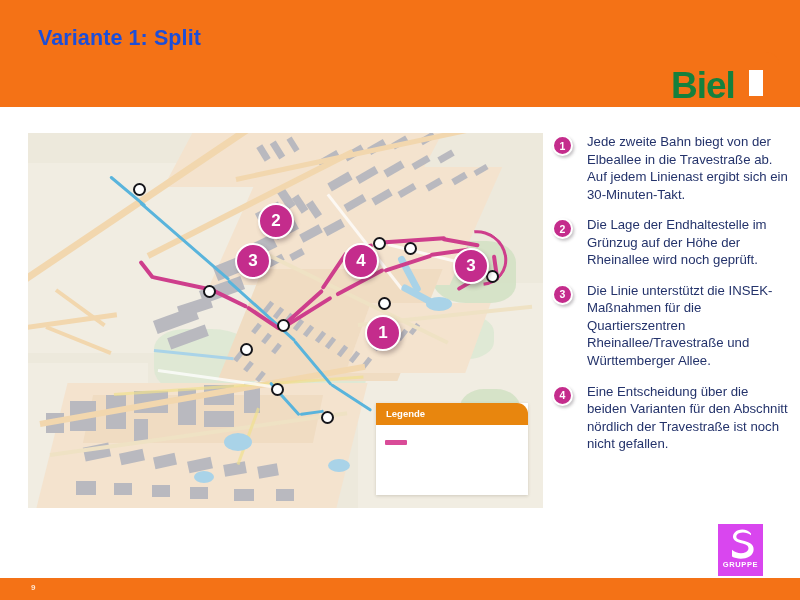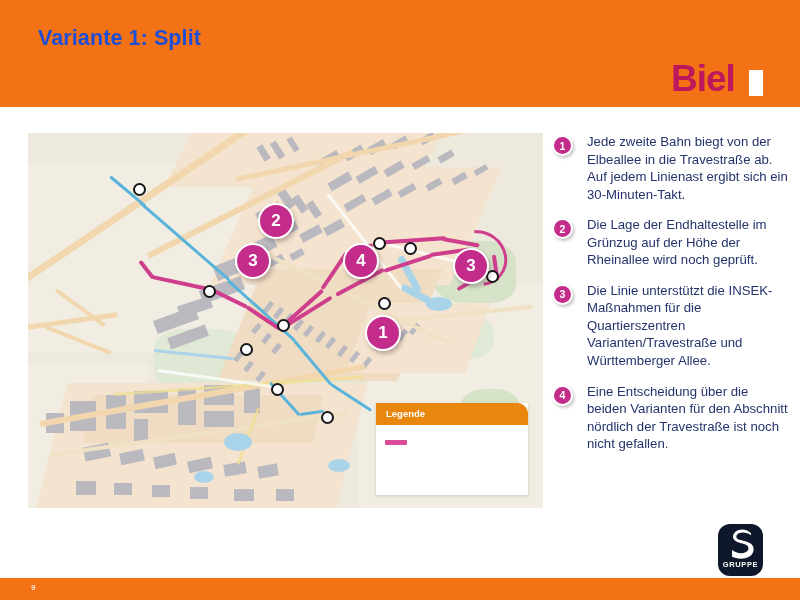--- a/index.html
+++ b/index.html
@@ -45,23 +45,23 @@
     background: #F47216;
     border-top-right-radius: 13px;
   }
   #logo-mo {
     position: absolute; left: 0px; top: 15px;
     font-size: 37px; font-weight: bold;
     color: #1B2B80; letter-spacing: -1px;
     line-height: 1;
   }
   #logo-biel {
-    position: absolute; left: 79px; top: 8px;
+    position: absolute; left: 79px; top: 15px;
     font-size: 37px; font-weight: bold;
-    color: #be185d; letter-spacing: -1px;
+    color: #15803d; letter-spacing: -1px;
     line-height: 1;
   }
   #logo-notch {
     position: absolute; left: 157px; top: 18px;
     width: 14px; height: 26px;
     background: #ffffff;
   }
 
   
   #map {
@@ -198,22 +198,21 @@
   }
   #pagenum {
     position: absolute; left: 31px; top: 583px;
     font-size: 8px; color: #FFE6CF; font-weight: bold;
   }
 
   
   #logo-s {
     position: absolute; left: 718px; top: 524px;
     width: 45px; height: 52px;
-    background: #0f172a;
-    border-radius: 12px;
+    background: #d946ef;
   }
   #logo-s-glyph {
     position: absolute; left: 0; top: 1px;
     width: 45px; height: 36px;
   }
   #logo-s-text {
     position: absolute; left: 0; top: 36px;
     width: 45px;
     text-align: center;
     font-size: 7.5px; font-weight: bold;
@@ -420,21 +419,21 @@
     <div class="bullet">
       <div class="bnum">1</div>
       <div class="btext">Jede zweite Bahn biegt von der Elbeallee in die Travestraße ab. Auf jedem Linienast ergibt sich ein 30-Minuten-Takt.</div>
     </div>
     <div class="bullet">
       <div class="bnum">2</div>
       <div class="btext">Die Lage der Endhaltestelle im Grünzug auf der Höhe der Rheinallee wird noch geprüft.</div>
     </div>
     <div class="bullet">
       <div class="bnum">3</div>
-      <div class="btext">Die Linie unterstützt die INSEK-Maßnahmen für die Quartierszentren Varianten/Travestraße und Württemberger Allee.</div>
+      <div class="btext">Die Linie unterstützt die INSEK-Maßnahmen für die Quartierszentren Rheinallee/Travestraße und Württemberger Allee.</div>
     </div>
     <div class="bullet">
       <div class="bnum">4</div>
       <div class="btext">Eine Entscheidung über die beiden Varianten für den Abschnitt nördlich der Travestraße ist noch nicht gefallen.</div>
     </div>
   </div>
 
   <div id="logo-s">
     <div id="logo-s-glyph">
       <svg width="45" height="36" viewBox="0 0 45 36" xmlns="http://www.w3.org/2000/svg">

